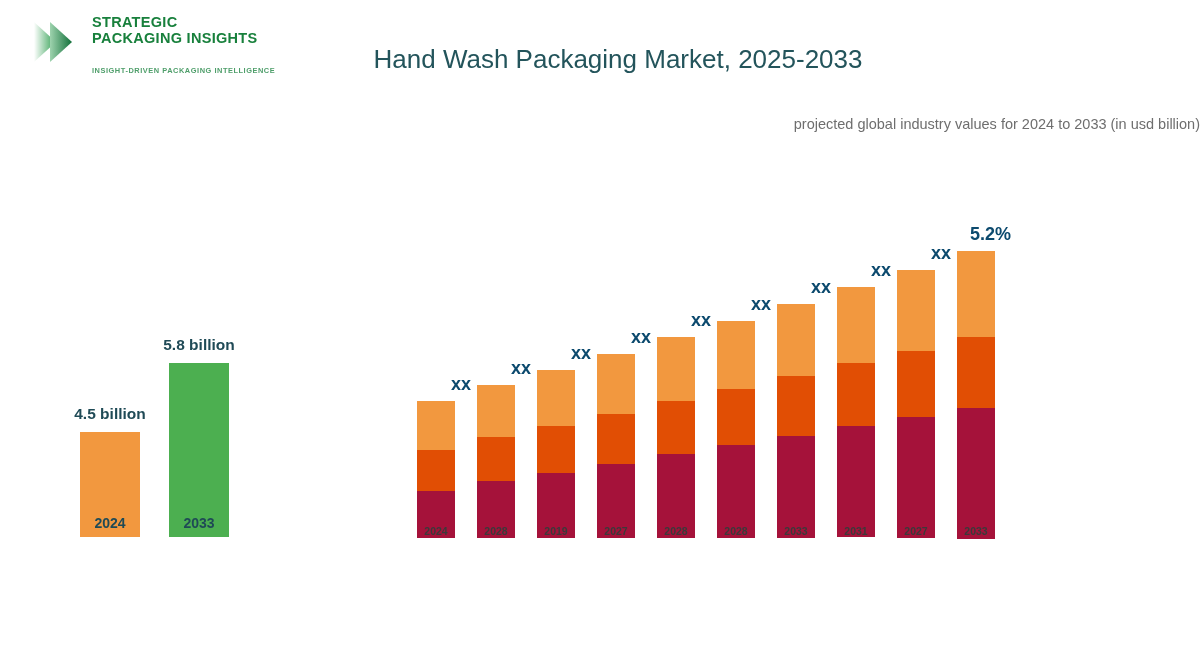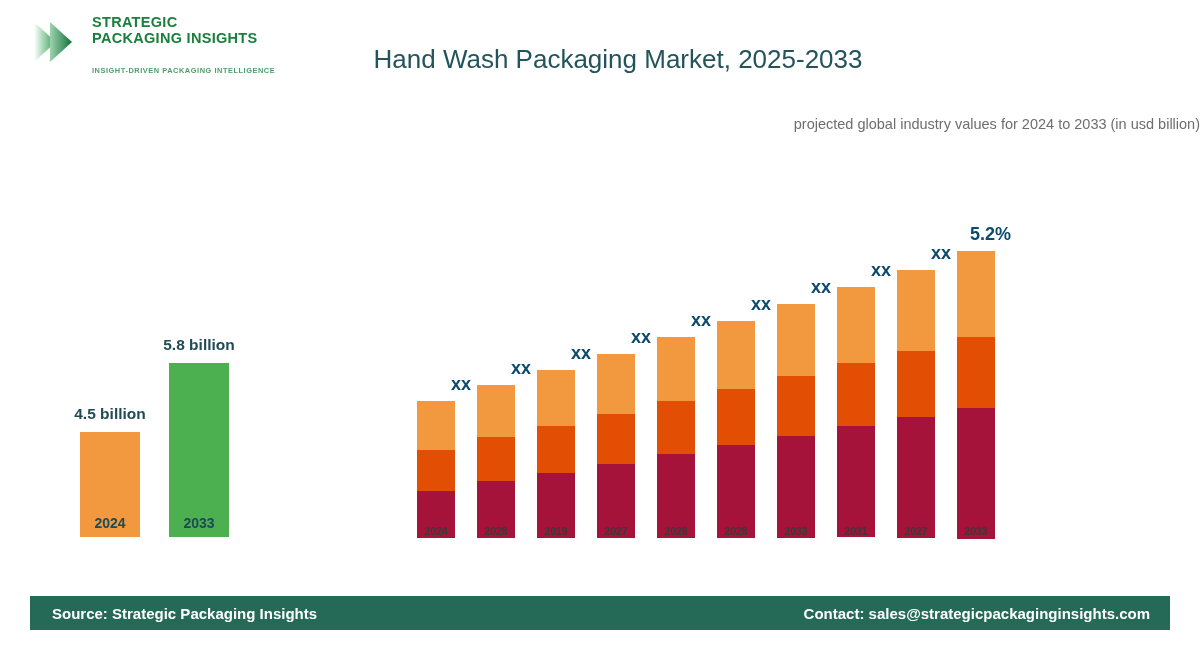--- a/index.html
+++ b/index.html
@@ -200,18 +200,14 @@
       </div>
       <div class="sbar" style="left: 553px; height: 287px;">
         <div class="seg" style="height: 86px; background: rgb(242, 152, 63);"></div>
         <div class="seg" style="height: 71px; background: rgb(225, 78, 4);"></div>
         <div class="seg" style="height: 131px; background: rgb(165, 18, 58);"></div>
         <div class="sbar-label" style="bottom: 293px;">5.2%</div>
         <div class="sbar-year">2033</div>
       </div>
     </div>
 
-  <div class="footer">
-    <span class="footer-left">Source: Strategic Packaging Insights</span>
-    <span class="footer-right">Contact: sales@strategicpackaginginsights.com</span>
-  </div>
 
 </div>
 
 </body></html>

